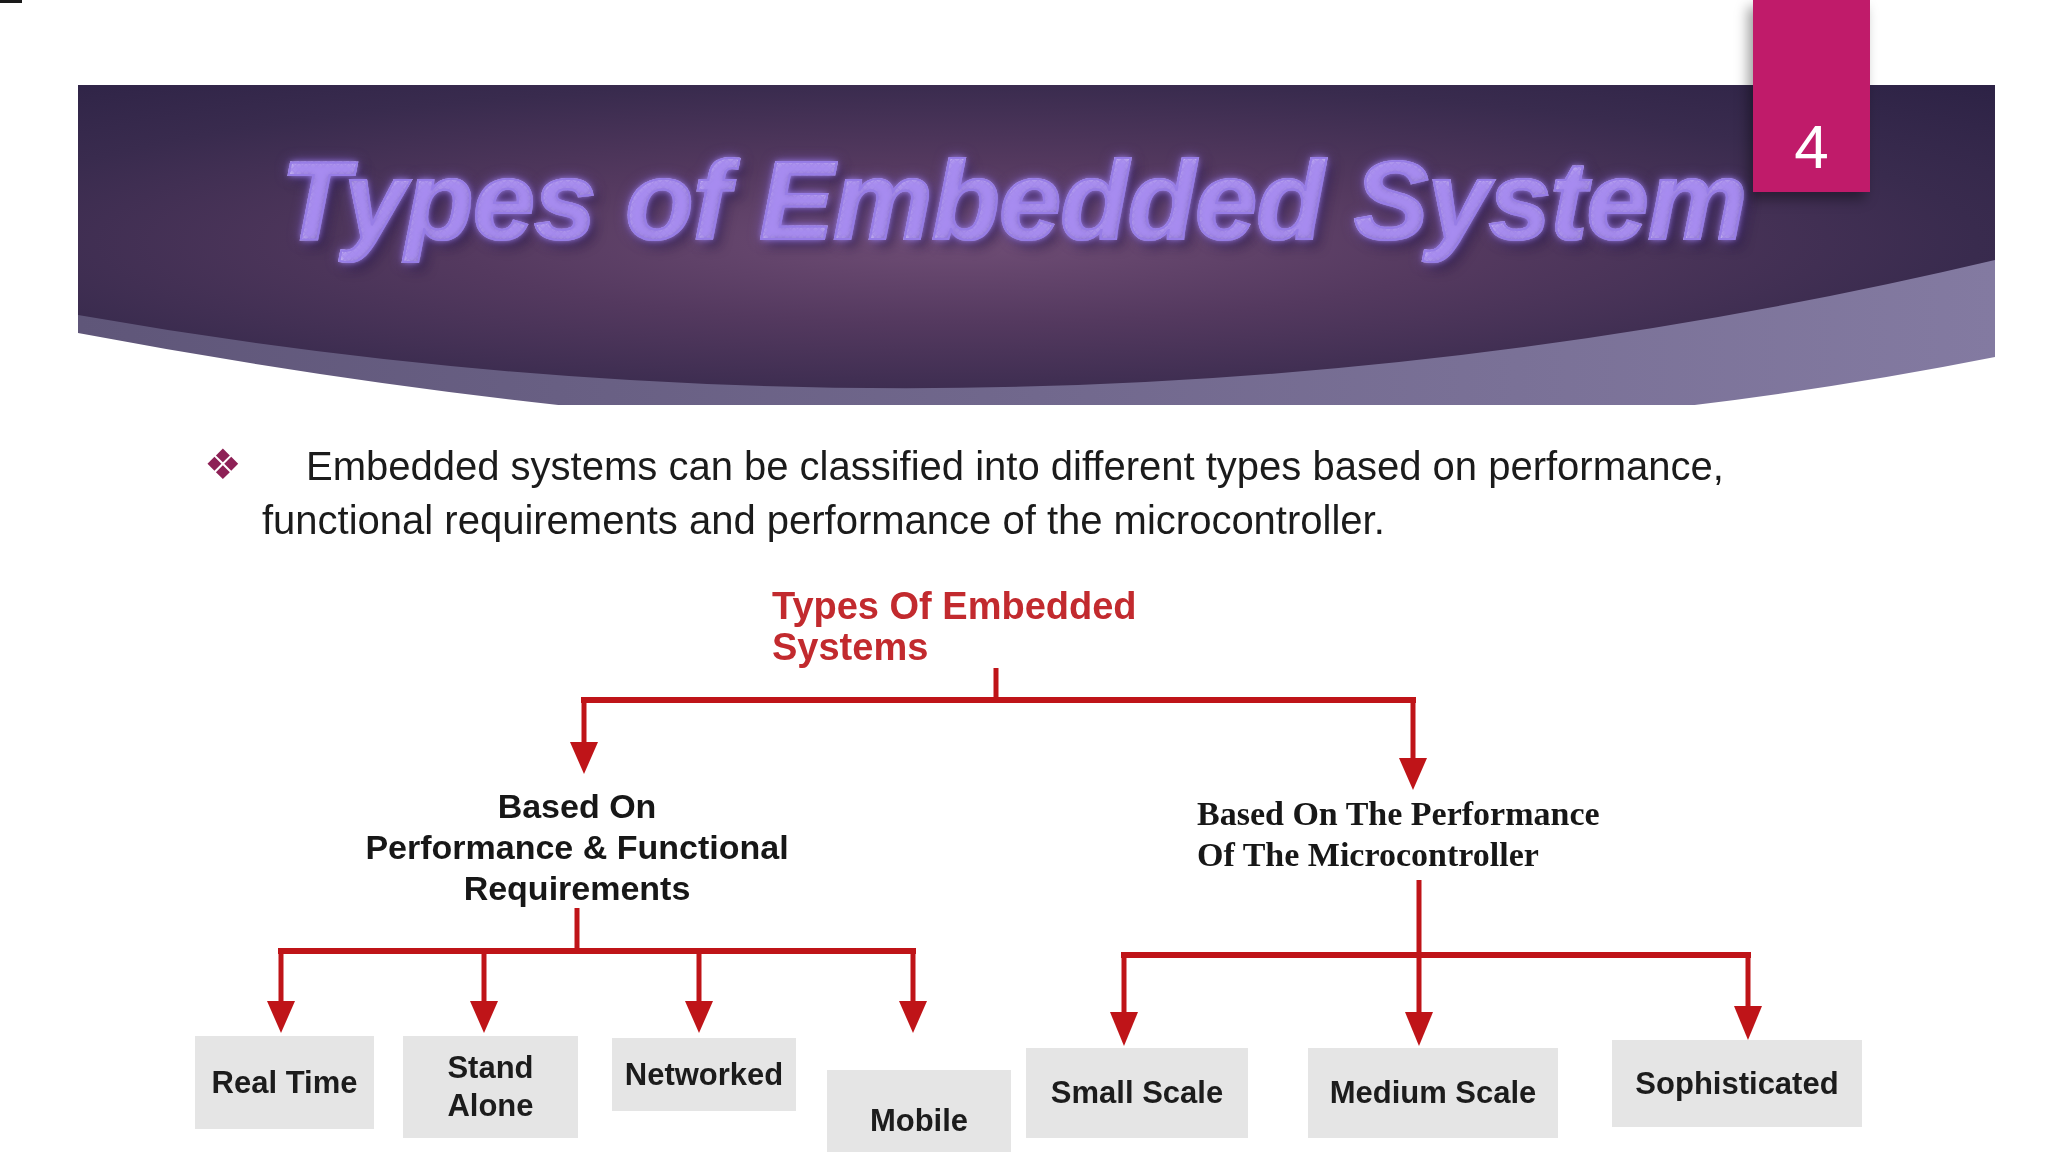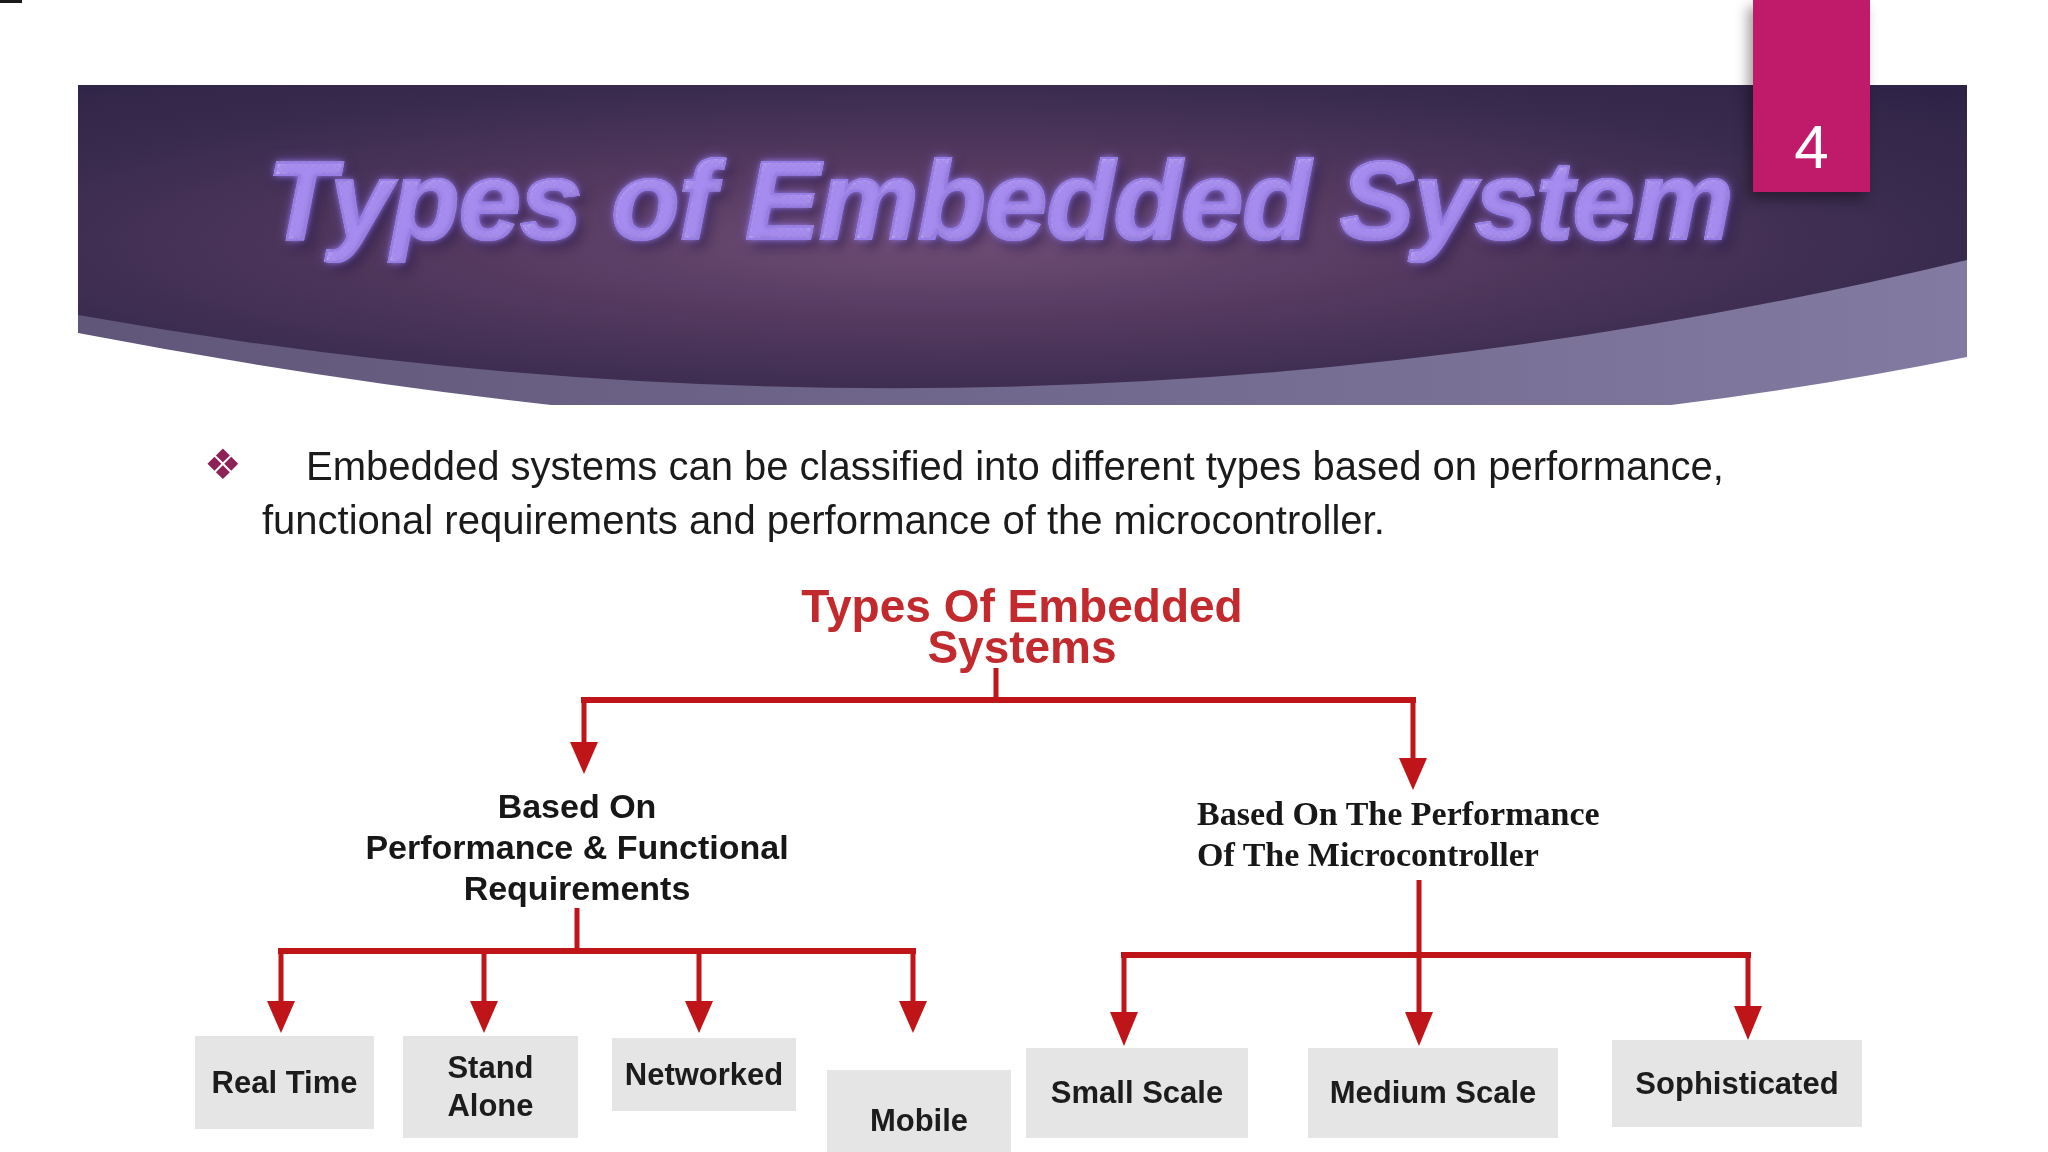--- a/index.html
+++ b/index.html
@@ -3,21 +3,21 @@
 <meta charset="utf-8">
 <style>
   html,body{margin:0;padding:0;background:#ffffff;}
   .slide{
     position:relative;width:2048px;height:1152px;background:#ffffff;overflow:hidden;
     font-family:"Liberation Sans",sans-serif;
   }
   .corner-artifact{position:absolute;left:0;top:0;width:22px;height:3px;background:#1a1a1a;}
 
   
-  .banner{position:absolute;left:78px;top:85px;width:1889px;height:320px;}
+  .banner{position:absolute;left:78px;top:85px;width:1889px;height:320px;padding-left:28px;}
   .banner svg{position:absolute;left:0;top:0;width:100%;height:100%;display:block;}
   .banner-title{
     position:absolute;left:0;top:52px;width:100%;margin:0;text-align:center;
     transform:translateX(-23px);
     font-family:"Liberation Sans",sans-serif;font-style:italic;font-weight:bold;
     font-size:112px;letter-spacing:-1px;line-height:1.15;
     color:#ffffff;
     -webkit-text-stroke:2.2px #977de6;
     text-shadow:0 0 6px #a78cf0, 0 0 14px rgba(130,95,215,.75), 6px 7px 12px rgba(25,12,50,.6);
   }
@@ -38,22 +38,22 @@
 
   
   .bullet-icon{position:absolute;left:204px;top:444px;font-size:42px;color:#8e2156;line-height:1;}
   .bullet-line{position:absolute;margin:0;color:#1b1b1b;font-size:40px;line-height:52px;white-space:nowrap;}
   .bullet-line.first{left:306px;top:440px;}
   .bullet-line.second{left:262px;top:494px;}
 
   
   .connectors{position:absolute;left:0;top:0;width:2048px;height:1152px;pointer-events:none;}
   .diagram-title{
-    position:absolute;left:772px;top:586px;width:500px;text-align:center;
-    color:#c22a2e;font-weight:bold;font-size:46px;line-height:41px;
+    position:absolute;left:772px;top:586px;width:500px;text-align:left;
+    color:#c22a2e;font-weight:bold;font-size:38px;line-height:41px;
   }
   .diagram-title span{display:block;}
   .branch-label{position:absolute;color:#171717;font-weight:bold;font-size:34px;line-height:41px;}
   .branch-label span{display:block;}
   .branch-label.left{left:290px;top:786px;width:574px;text-align:center;}
   .branch-label.right{left:1197px;top:793px;width:560px;text-align:left;font-family:"Liberation Serif",serif;}
   .node-box{
     position:absolute;background:#e5e5e5;display:flex;flex-direction:column;
     align-items:center;justify-content:center;text-align:center;
     color:#1c1c1c;font-weight:bold;font-size:31px;line-height:38px;

